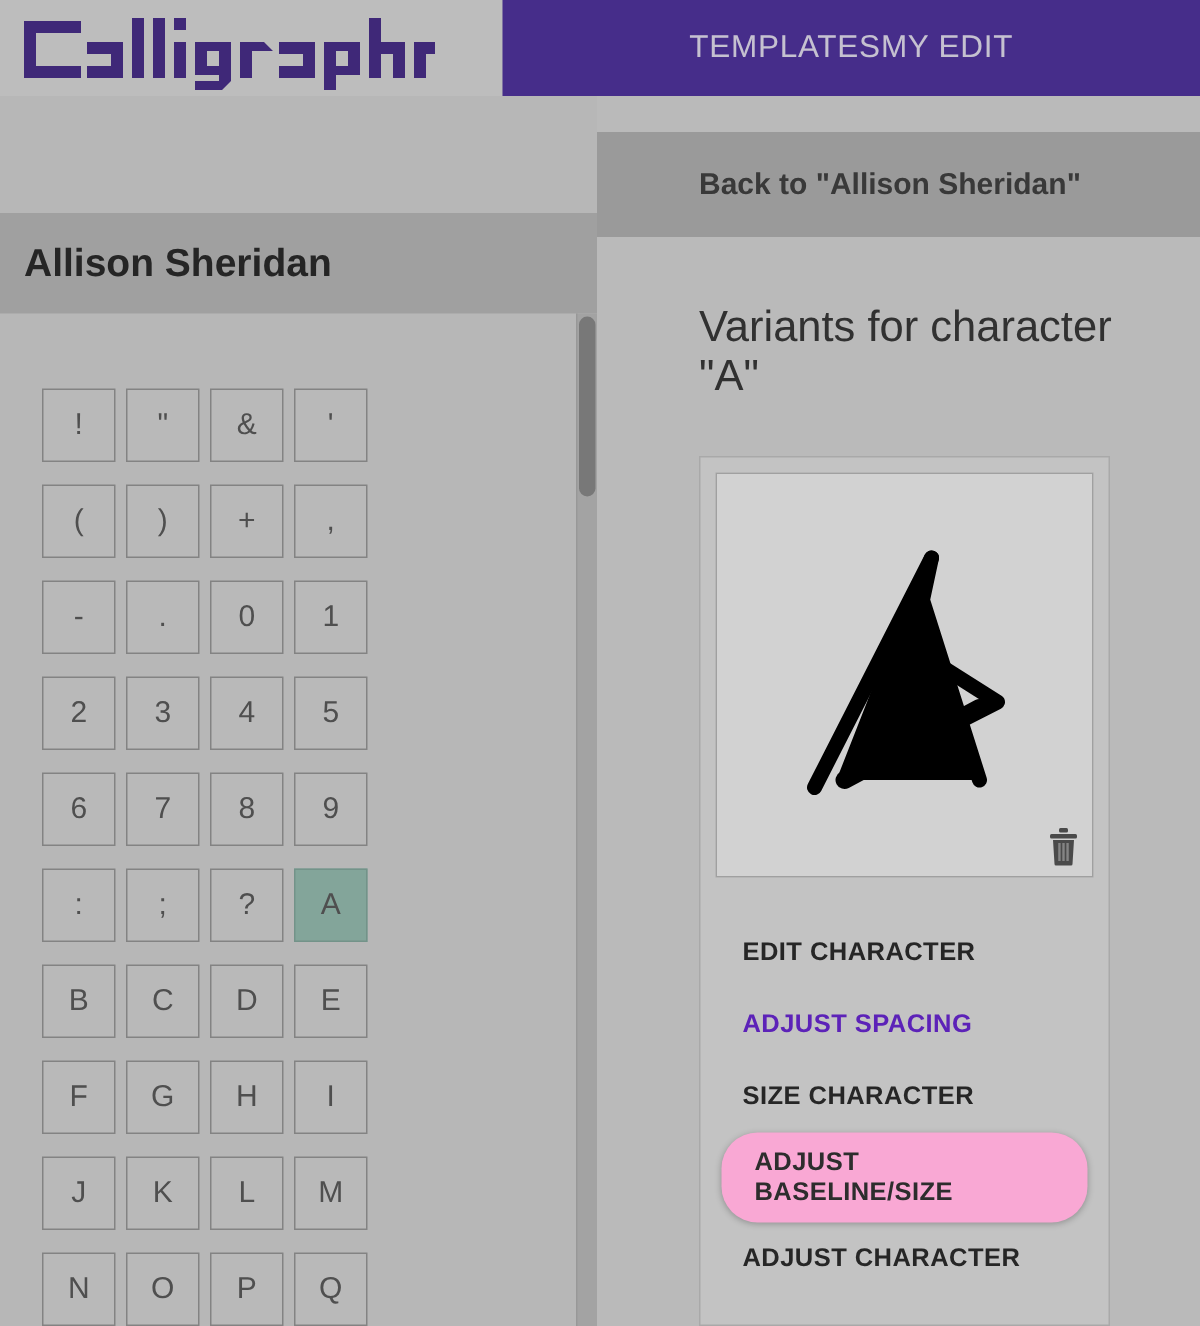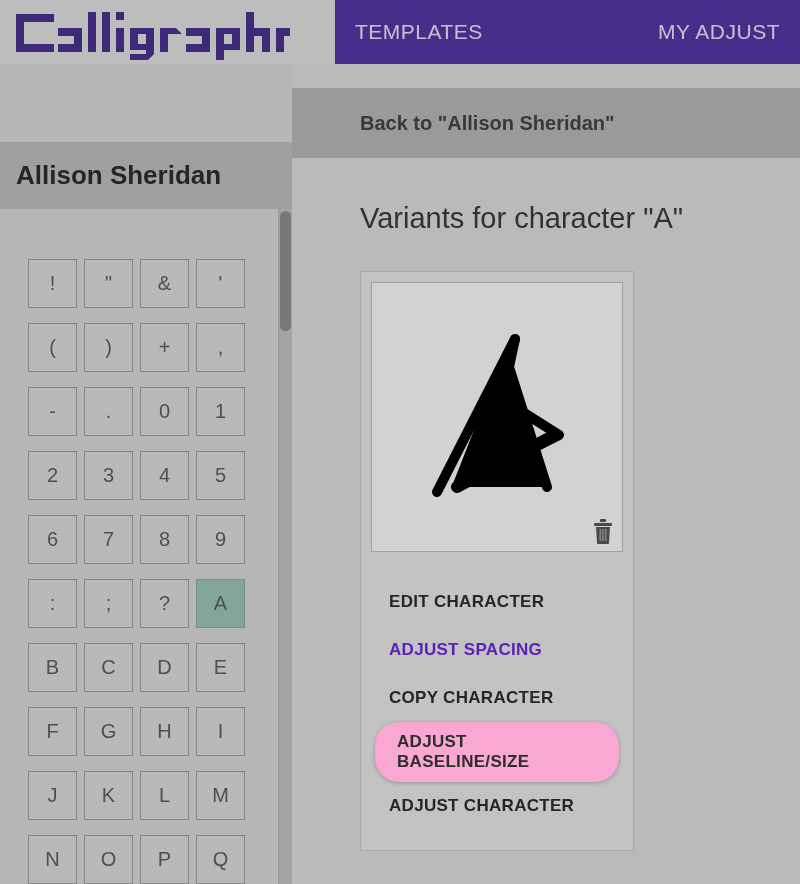--- a/index.html
+++ b/index.html
@@ -17,21 +17,21 @@
     background: rgba(0,0,0,0.15);
     pointer-events: none;
     z-index: 50;
   }
   .app {
     display: flex;
     width: 100%;
     height: 100%;
   }
   .left {
-    width: 292px;
+    width: 398px;
     flex: none;
     display: flex;
     flex-direction: column;
     position: relative;
     background: #d7d7d7;
   }
   .right {
     flex: 1;
     background: #dbdbdb;
     position: relative;
@@ -42,21 +42,21 @@
     display: flex;
     align-items: center;
     padding-left: 10px;
     background: #dedede;
   }
   .nav-area {
     flex: 1;
     background: #5336a3;
     display: flex;
     align-items: center;
-    justify-content: space-between;
+    justify-content: center;
     padding: 0 20px;
   }
   .nav-link {
     color: #e8e3f5;
     font-size: 21px;
     font-weight: 500;
     letter-spacing: 0.5px;
   }
   .back-bar {
     height: 70px;
@@ -213,21 +213,21 @@
           <path d="M 150 28 L 166 28 L 172 34 L 150 34 Z M 150 28 L 158 28 L 158 52 L 150 52 Z"></path>
           <path d="M 176 28 L 200 28 L 200 52 L 176 52 L 176 44 L 192 44 L 192 36 L 176 36 Z M 192 28 L 200 28 L 200 36 L 192 36 Z"></path>
           <path d="M 206 28 L 230 28 L 230 50 L 214 50 L 214 60 L 206 60 Z M 214 34 L 214 44 L 222 44 L 222 34 Z" fill-rule="evenodd"></path>
           <path d="M 236 12 L 244 12 L 244 28 L 260 28 L 260 52 L 252 52 L 252 36 L 244 36 L 244 52 L 236 52 Z"></path>
           <path d="M 266 28 L 280 28 L 280 36 L 274 36 L 274 52 L 266 52 Z"></path>
         </g>
       </svg>
     </div>
     <div class="nav-area">
       <span class="nav-link">TEMPLATES</span>
-      <span class="nav-link">MY ADJUST</span>
+      <span class="nav-link">MY EDIT</span>
     </div>
   </div>
 
   <div class="left" style="padding-top:88px;">
     <div class="left-spacer"></div>
     <div class="font-title">Allison Sheridan</div>
     <div class="left-scroll">
       <div class="char-grid" id="char-grid">
           <div class="char-cell">!</div>
           <div class="char-cell">"</div>
@@ -299,21 +299,21 @@
               <path d="M5 10 L19 10 L18 26 Q18 27 17 27 L7 27 Q6 27 6 26 Z"></path>
               <rect x="8.5" y="12" width="1.6" height="12" fill="#9c9c9c"></rect>
               <rect x="11.2" y="12" width="1.6" height="12" fill="#9c9c9c"></rect>
               <rect x="13.9" y="12" width="1.6" height="12" fill="#9c9c9c"></rect>
             </g>
           </svg>
         </div>
         <div class="actions">
           <div class="action-btn">EDIT CHARACTER</div>
           <div class="action-btn disabled">ADJUST SPACING</div>
-          <div class="action-btn">COPY CHARACTER</div>
+          <div class="action-btn">SIZE CHARACTER</div>
           <div class="highlight-wrap">
             <div class="action-btn highlight">ADJUST BASELINE/SIZE</div>
           </div>
           <div class="action-btn">ADJUST CHARACTER</div>
         </div>
       </div>
     </div>
   </div>
 
 </div>

